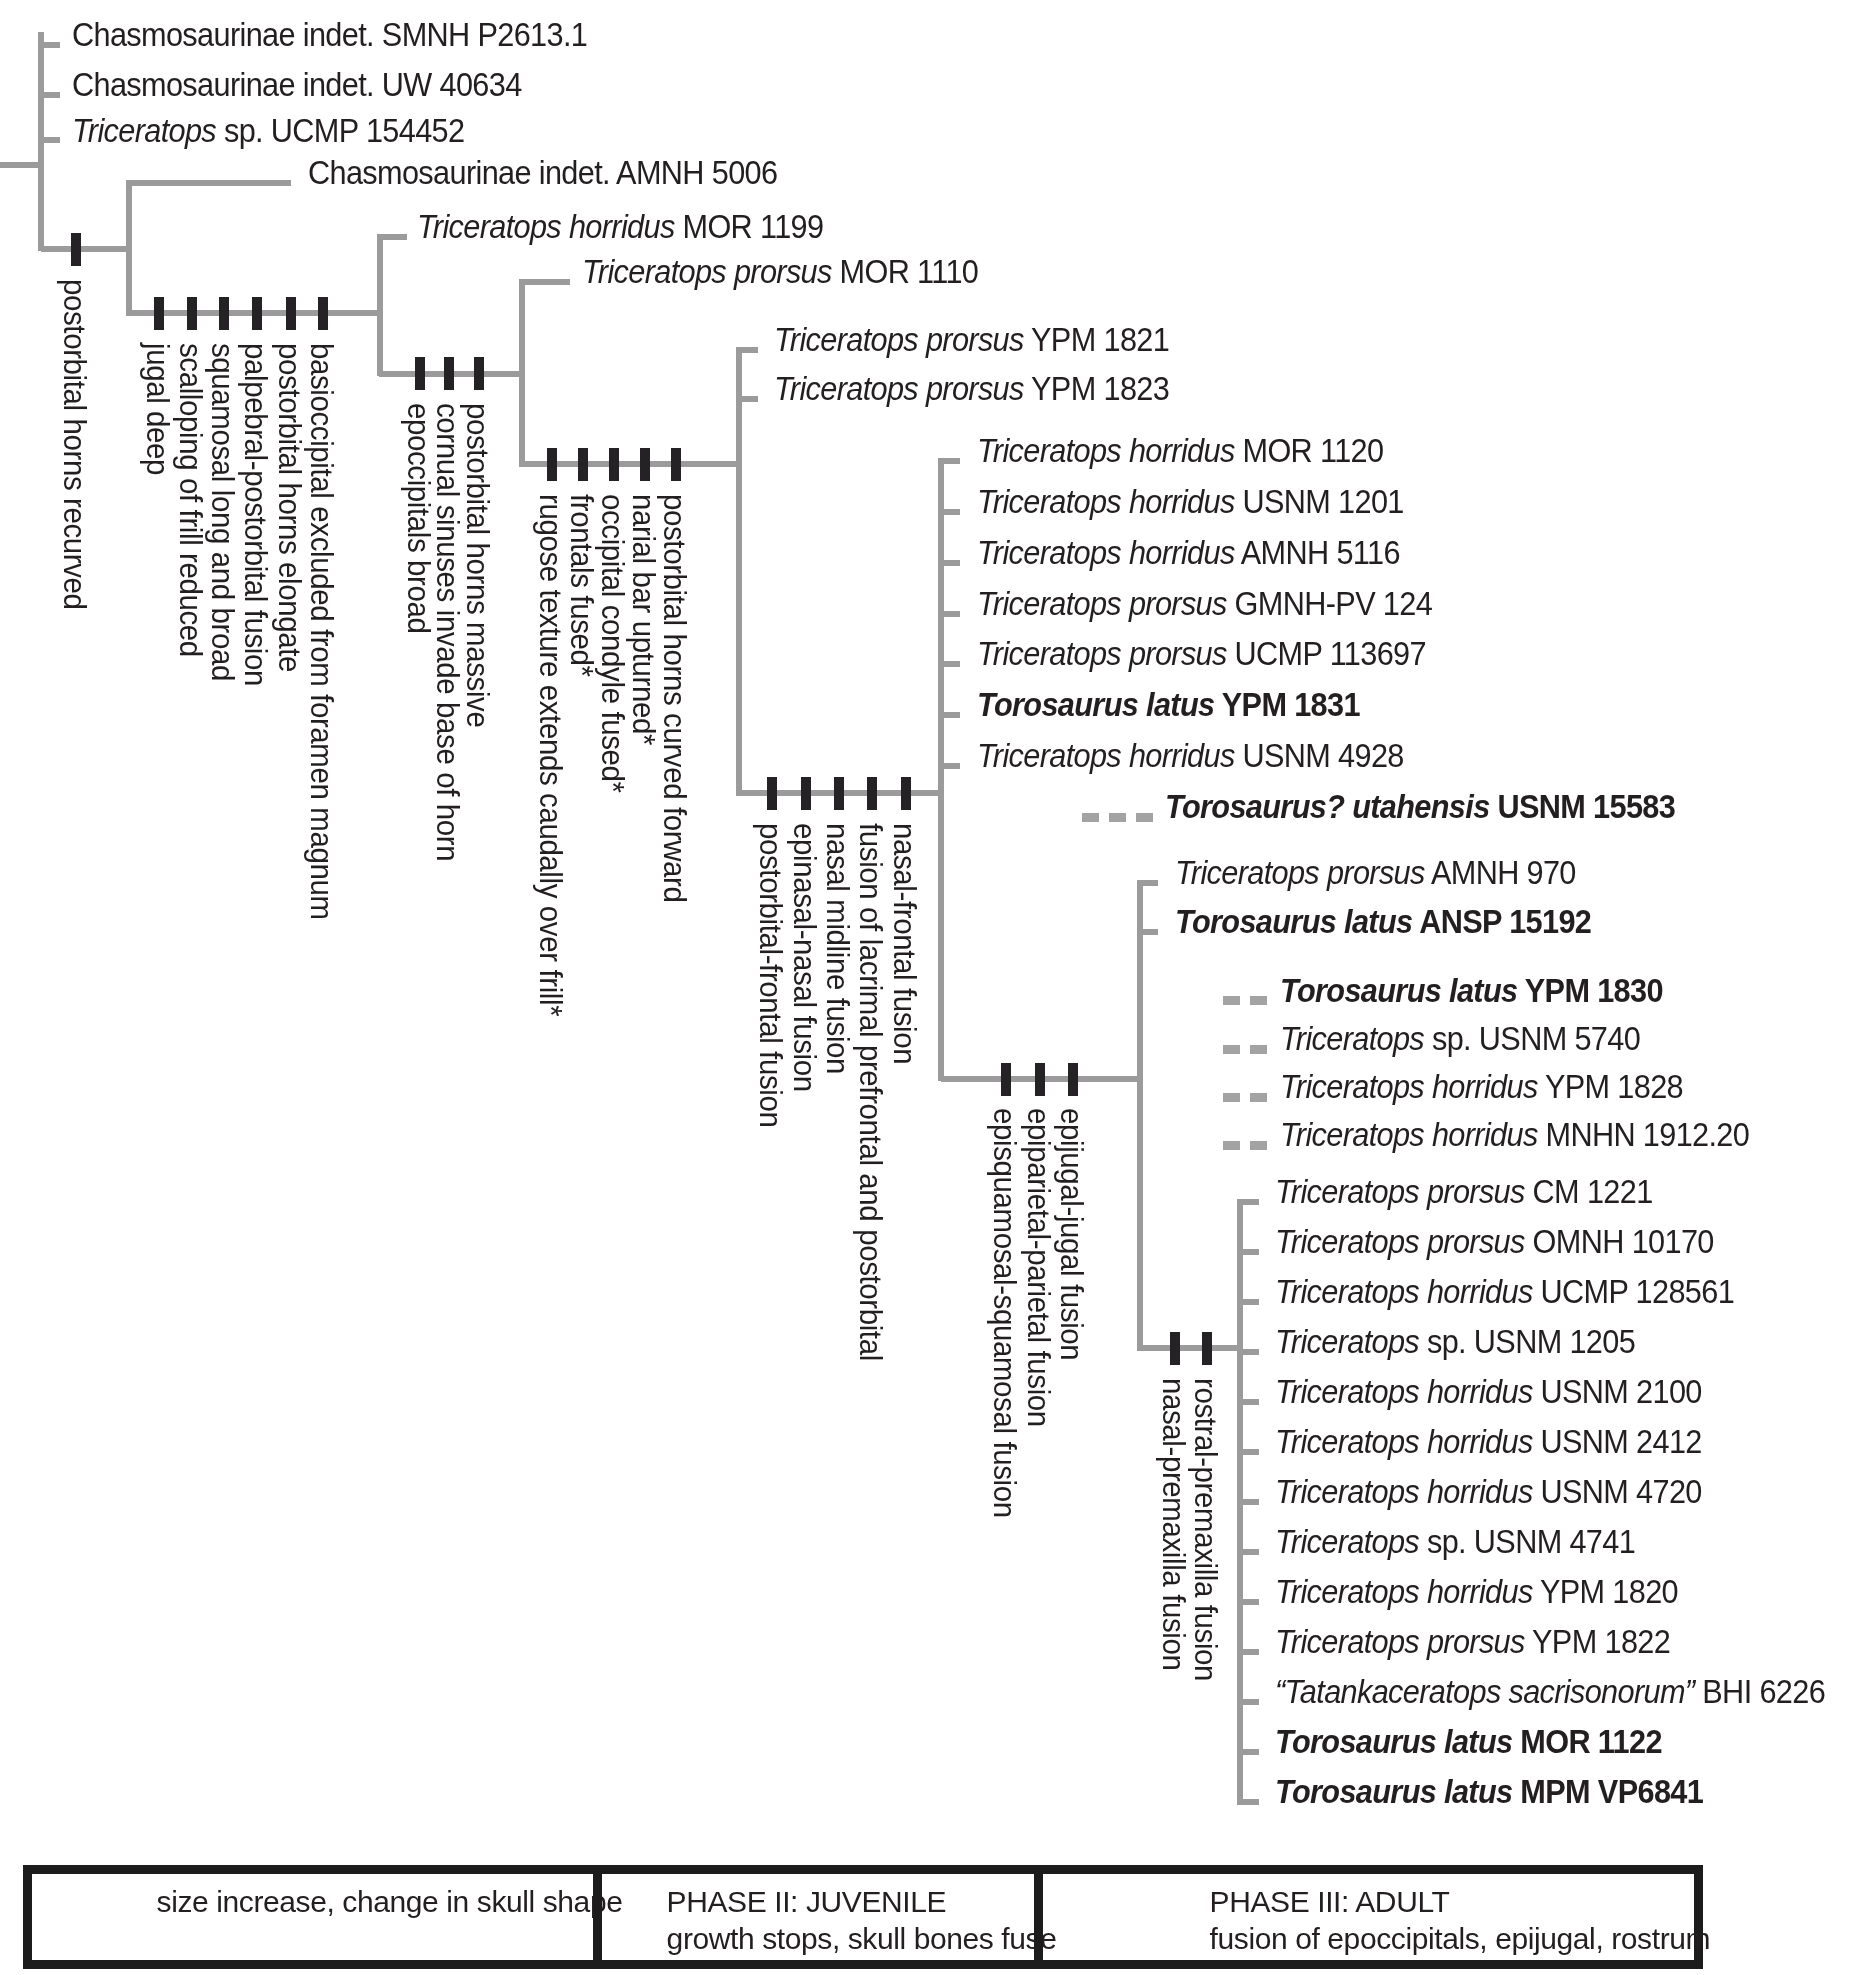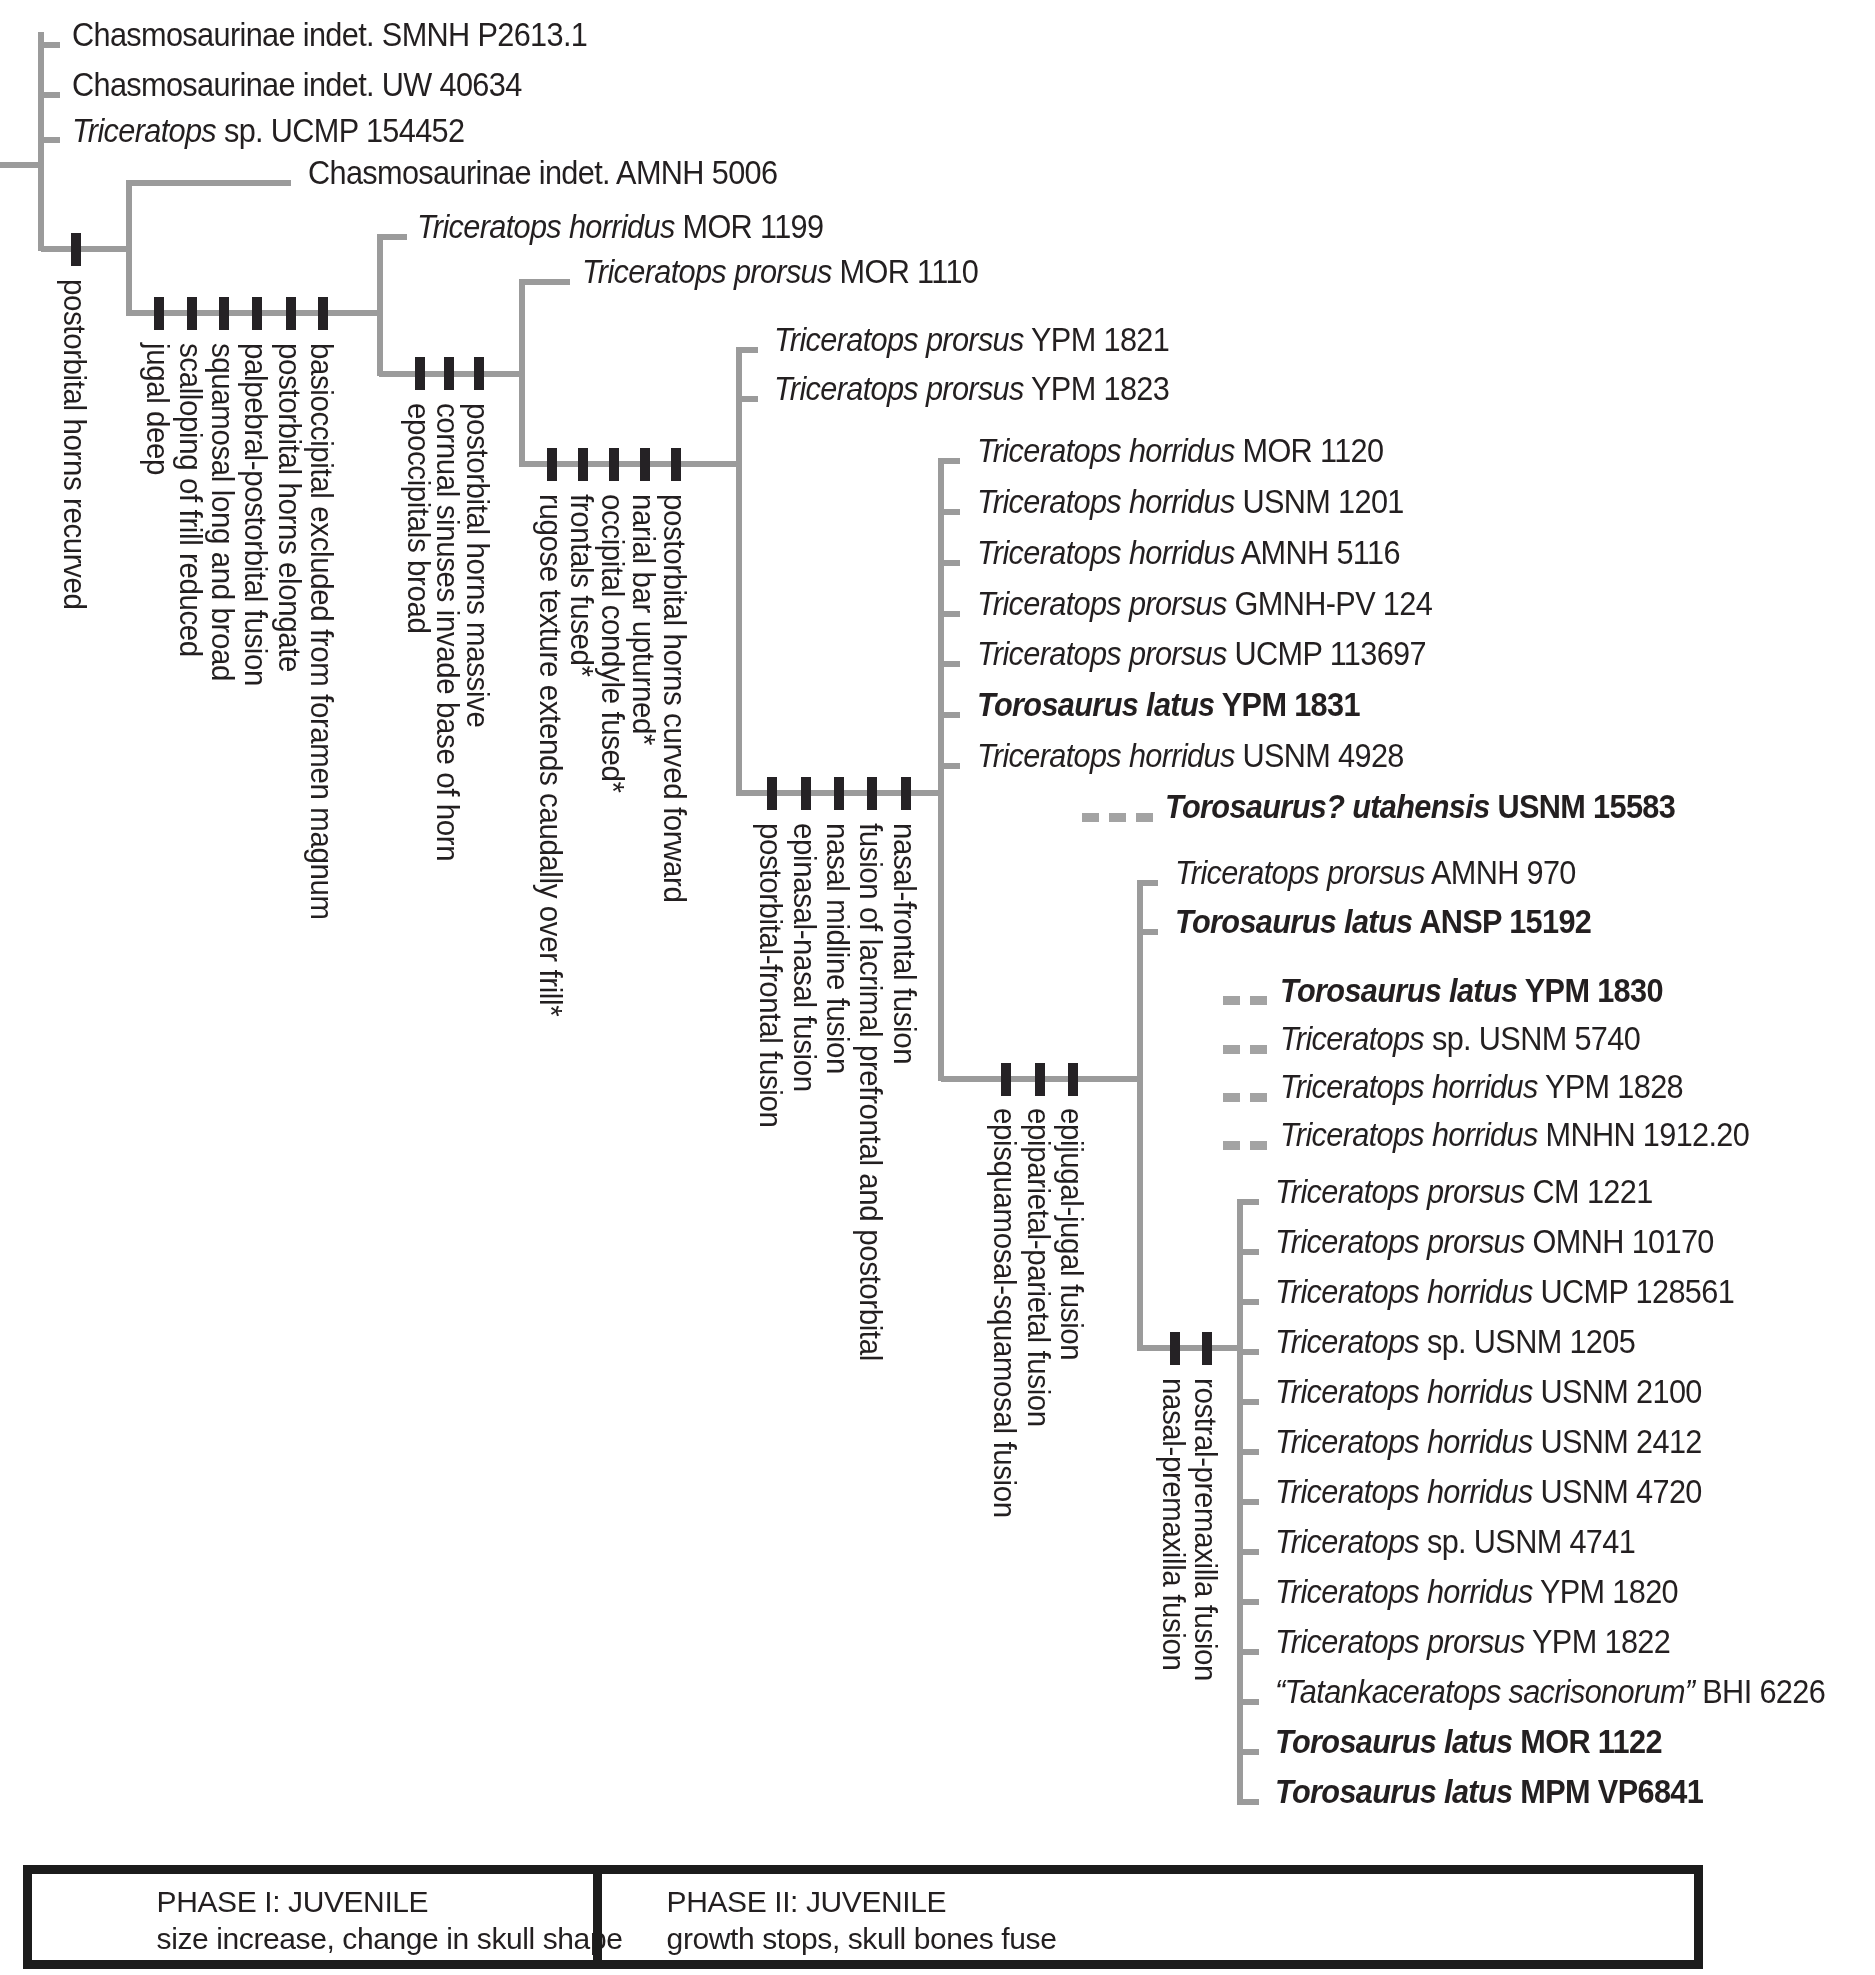--- a/index.html
+++ b/index.html
@@ -200,22 +200,25 @@
       <div class="h" style="left: 1240px; top: 1699px; width: 19px;"></div>
       <div class="tx" style="left: 1275px; top: 1675px;"><i>“Tatankaceratops sacrisonorum”</i><span> BHI 6226</span></div>
       <div class="h" style="left: 1240px; top: 1749px; width: 19px;"></div>
       <div class="tx bold" style="left: 1275px; top: 1725px;"><i>Torosaurus latus</i><span> MOR 1122</span></div>
       <div class="h" style="left: 1240px; top: 1799px; width: 19px;"></div>
       <div class="tx bold" style="left: 1275px; top: 1775px;"><i>Torosaurus latus</i><span> MPM VP6841</span></div>
     </div>
 
   <div id="phase-table">
     <div class="phase-cell" id="phase-cell-1">
-      <div class="phase-title">PHASE I: JUVENILE</div>
       <div class="phase-desc">size increase, change in skull shape</div>
     </div>
     <div class="phase-cell" id="phase-cell-2">
       <div class="phase-title">PHASE II: JUVENILE</div>
       <div class="phase-desc">growth stops, skull bones fuse</div>
     </div>
+    <div class="phase-cell" id="phase-cell-3">
+      <div class="phase-title">PHASE III: ADULT</div>
+      <div class="phase-desc">fusion of epoccipitals, epijugal, rostrum</div>
+    </div>
   </div>
 </div>
 
 
 </body></html>

